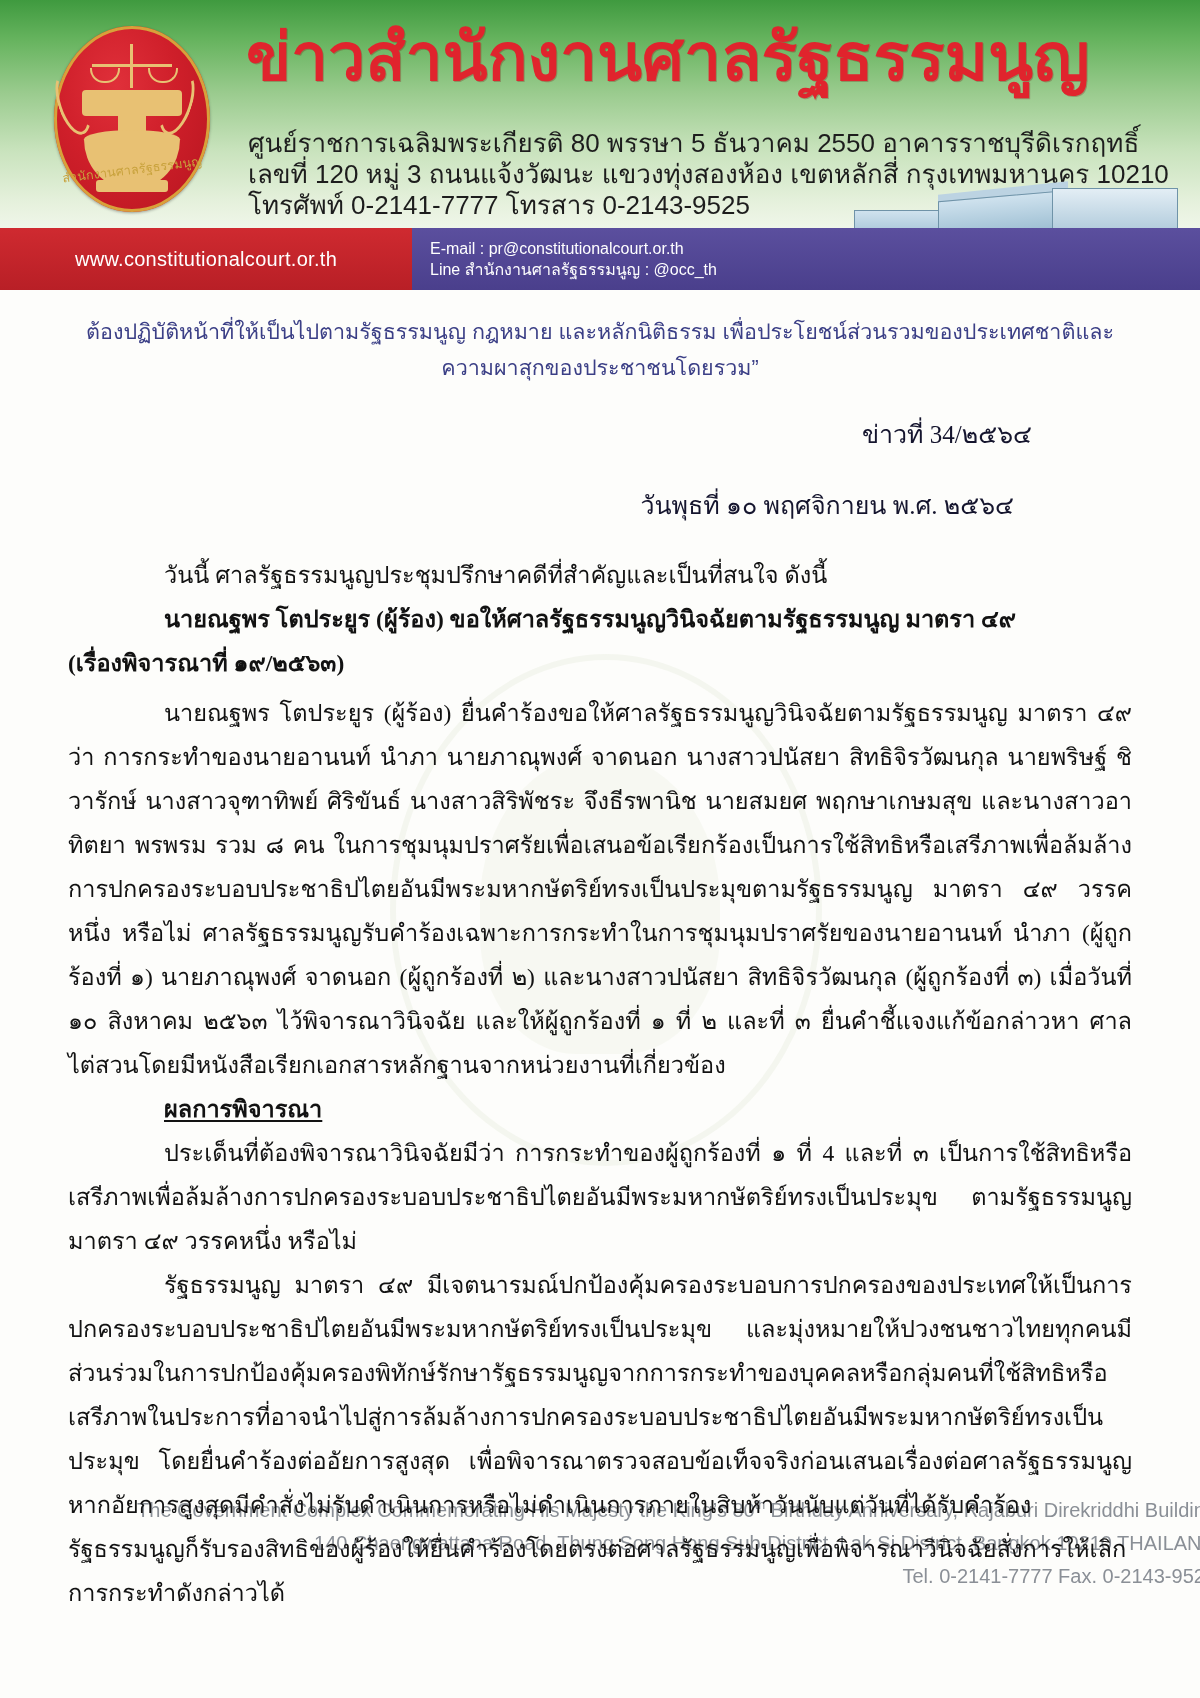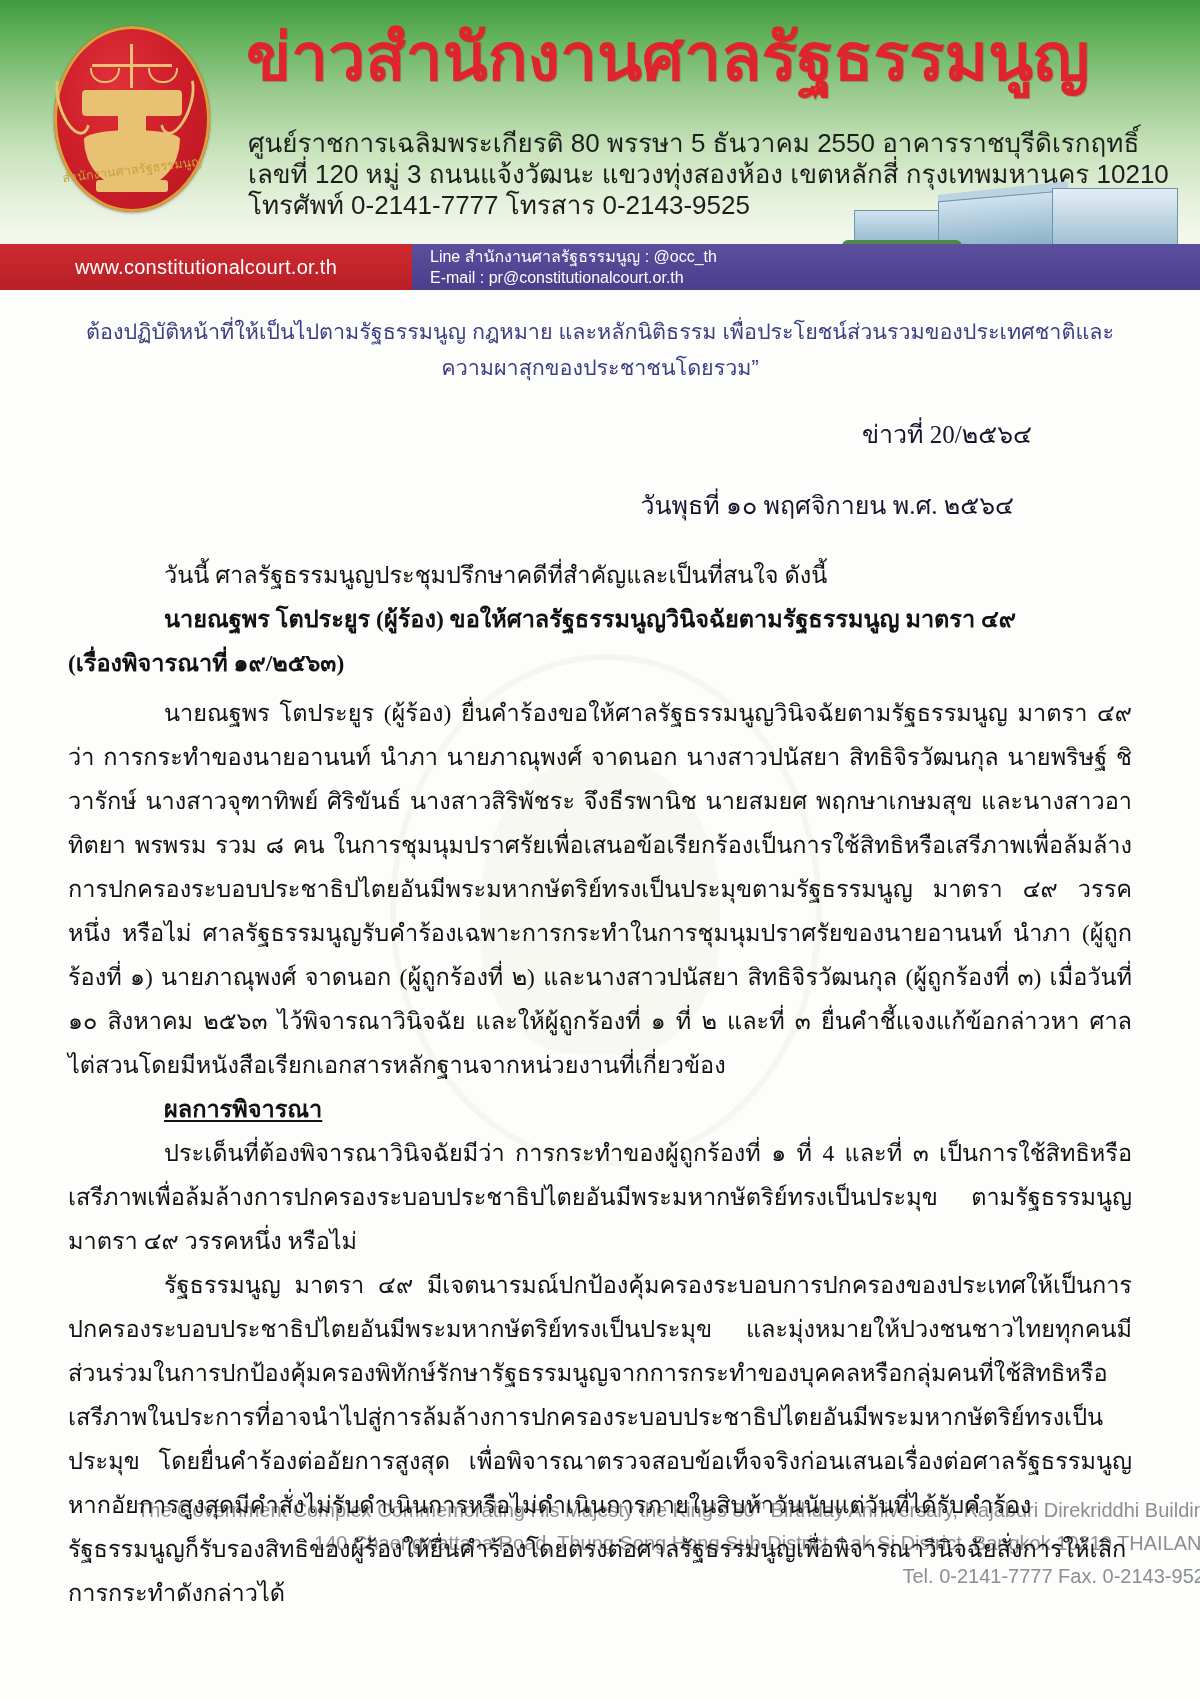--- a/index.html
+++ b/index.html
@@ -96,21 +96,21 @@
     position:absolute;right:10px;top:186px;width:348px;height:72px;
   }
   .building .blk{position:absolute;background:linear-gradient(180deg,#cfe2ee,#7fa9c2);border:1px solid #6f93a8;}
   .building .b1{left:12px;top:24px;width:88px;height:46px;}
   .building .b2{left:96px;top:10px;width:120px;height:60px;transform:skewY(-5deg);}
   .building .b3{left:210px;top:2px;width:124px;height:70px;background:linear-gradient(180deg,#e3eef5,#90b4cb);}
   .building .roof{position:absolute;left:96px;top:2px;width:130px;height:14px;background:#bcd3e2;transform:skewY(-6deg);}
   .building .grn{position:absolute;left:0px;top:54px;width:120px;height:18px;background:#4d8a4a;border-radius:6px;}
 
   .contactbar{
-    position:absolute;left:0;bottom:0;width:100%;height:46px;display:flex;
+    position:absolute;left:0;bottom:0;width:100%;height:62px;display:flex;
   }
   .cb-left{
     width:412px;background:linear-gradient(180deg,#cf2a30,#b81f26);
     display:flex;align-items:center;justify-content:center;
   }
   .cb-left span{
     color:#ffffff;font-size:20px;letter-spacing:.3px;
     font-family:"Liberation Sans","DejaVu Sans",sans-serif;
   }
   .cb-right{
@@ -225,39 +225,39 @@
       <div class="blk b2"></div>
       <div class="blk b3"></div>
       <div class="grn"></div>
     </div>
 
     <div class="contactbar">
       <div class="cb-left">
         <span>www.constitutionalcourt.or.th</span>
       </div>
       <div class="cb-right">
+        <div>E-mail : pr@constitutionalcourt.or.th</div>
         <div>Line สำนักงานศาลรัฐธรรมนูญ : @occ_th</div>
-        <div>E-mail : pr@constitutionalcourt.or.th</div>
       </div>
     </div>
   </div>
 
   <div class="body-wrap">
 
     <div class="watermark">
       <div class="wm-oval"></div>
       <div class="wm-inner"></div>
     </div>
 
     <div class="quote">
       <div>ต้องปฏิบัติหน้าที่ให้เป็นไปตามรัฐธรรมนูญ กฎหมาย และหลักนิติธรรม เพื่อประโยชน์ส่วนรวมของประเทศชาติและความผาสุกของประชาชนโดยรวม”</div>
     </div>
 
     <div class="meta">
-      <div>ข่าวที่ 20/๒๕๖๔</div>
+      <div>ข่าวที่ 34/๒๕๖๔</div>
       <div class="line2">วันพุธที่ ๑๐ พฤศจิกายน พ.ศ. ๒๕๖๔</div>
     </div>
 
     <div class="content">
       <p class="ind">วันนี้  ศาลรัฐธรรมนูญประชุมปรึกษาคดีที่สำคัญและเป็นที่สนใจ  ดังนี้</p>
       <p class="bold">นายณฐพร โตประยูร (ผู้ร้อง) ขอให้ศาลรัฐธรรมนูญวินิจฉัยตามรัฐธรรมนูญ มาตรา ๔๙</p>
       <p class="bold2">(เรื่องพิจารณาที่ ๑๙/๒๕๖๓)</p>
       <p class="ind gap">นายณฐพร โตประยูร (ผู้ร้อง) ยื่นคำร้องขอให้ศาลรัฐธรรมนูญวินิจฉัยตามรัฐธรรมนูญ มาตรา ๔๙ ว่า การกระทำของนายอานนท์ นำภา นายภาณุพงศ์ จาดนอก นางสาวปนัสยา สิทธิจิรวัฒนกุล นายพริษฐ์ ชิวารักษ์ นางสาวจุฑาทิพย์ ศิริขันธ์ นางสาวสิริพัชระ จึงธีรพานิช นายสมยศ พฤกษาเกษมสุข และนางสาวอาทิตยา พรพรม รวม ๘ คน ในการชุมนุมปราศรัยเพื่อเสนอข้อเรียกร้องเป็นการใช้สิทธิหรือเสรีภาพเพื่อล้มล้างการปกครองระบอบประชาธิปไตยอันมีพระมหากษัตริย์ทรงเป็นประมุขตามรัฐธรรมนูญ มาตรา ๔๙ วรรคหนึ่ง หรือไม่ ศาลรัฐธรรมนูญรับคำร้องเฉพาะการกระทำในการชุมนุมปราศรัยของนายอานนท์ นำภา (ผู้ถูกร้องที่ ๑) นายภาณุพงศ์ จาดนอก (ผู้ถูกร้องที่ ๒) และนางสาวปนัสยา สิทธิจิรวัฒนกุล (ผู้ถูกร้องที่ ๓) เมื่อวันที่ ๑๐ สิงหาคม ๒๕๖๓ ไว้พิจารณาวินิจฉัย และให้ผู้ถูกร้องที่ ๑ ที่ ๒ และที่ ๓ ยื่นคำชี้แจงแก้ข้อกล่าวหา  ศาลไต่สวนโดยมีหนังสือเรียกเอกสารหลักฐานจากหน่วยงานที่เกี่ยวข้อง</p>
       <p class="section-head"><u>ผลการพิจารณา</u></p>
       <p class="ind">ประเด็นที่ต้องพิจารณาวินิจฉัยมีว่า  การกระทำของผู้ถูกร้องที่ ๑ ที่ 4 และที่ ๓ เป็นการใช้สิทธิหรือเสรีภาพเพื่อล้มล้างการปกครองระบอบประชาธิปไตยอันมีพระมหากษัตริย์ทรงเป็นประมุข ตามรัฐธรรมนูญ มาตรา ๔๙ วรรคหนึ่ง หรือไม่</p>

